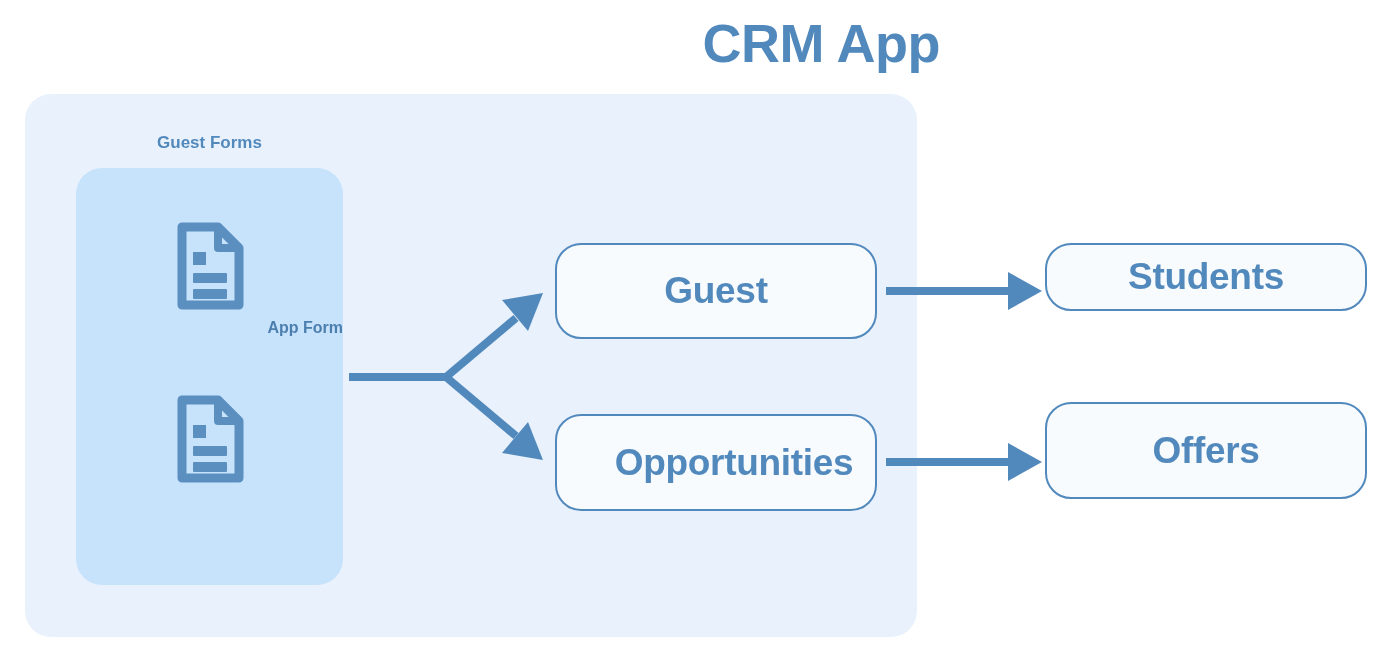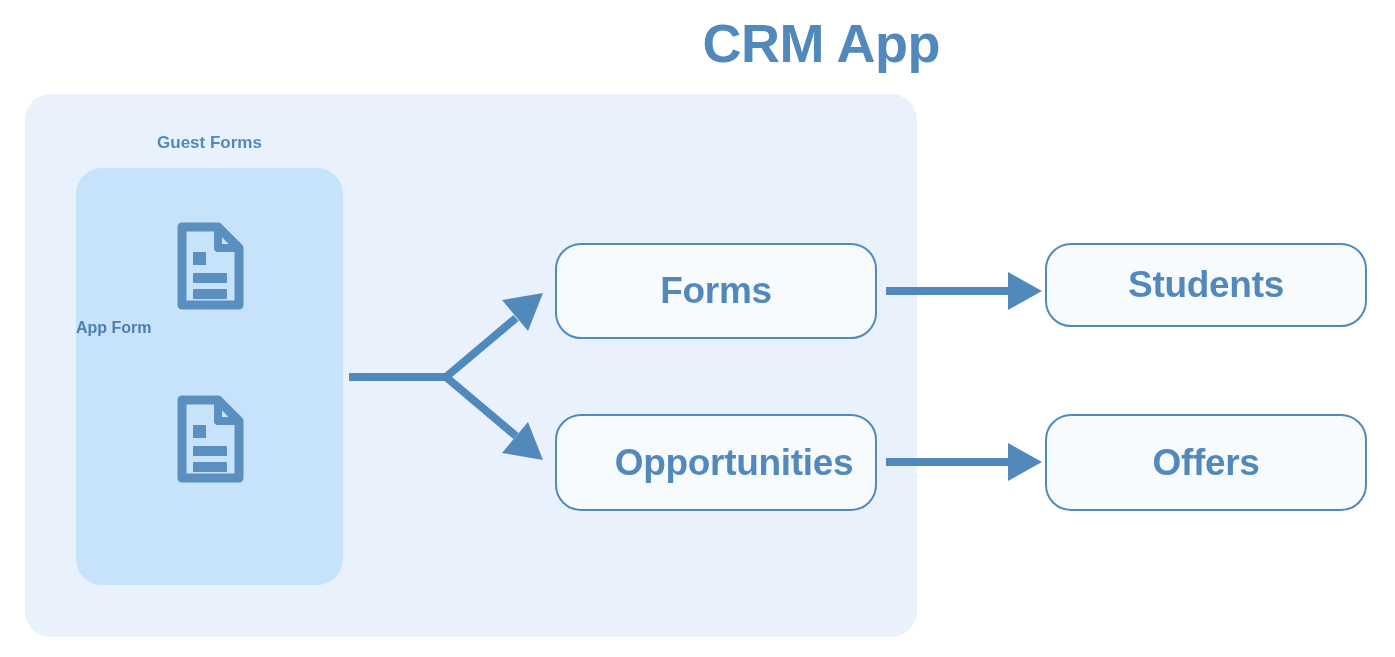--- a/index.html
+++ b/index.html
@@ -67,21 +67,21 @@
     width: 267px;
     height: 417px;
     background: #c7e2fb;
     border-radius: 26px;
   }
 
   .form-item {
     position: absolute;
     left: 0px;
     width: 267px;
-    text-align: left;
+    text-align: right;
   }
   #form-item-app  { top: 54px; }
   #form-item-contact { top: 227px; }
 
   .doc-icon {
     display: block;
     margin: 0 auto;
   }
 
   .form-label {
@@ -107,22 +107,22 @@
   .entity-label {
     font-size: 37px;
     font-weight: bold;
     color: #5289bd;
     letter-spacing: -0.3px;
     white-space: nowrap;
   }
 
   #box-leads         { left: 555px;  top: 243px; width: 322px; height: 96px; }
   #box-opportunities { left: 555px;  top: 414px; width: 322px; height: 97px; padding-left: 36px; }
-  #box-students      { left: 1045px; top: 243px; width: 322px; height: 84px; }
-  #box-offers        { left: 1045px; top: 414px; width: 322px; height: 97px; }
+  #box-students      { left: 1045px; top: 243px; width: 322px; height: 68px; }
+  #box-offers        { left: 1045px; top: 402px; width: 322px; height: 97px; }
 
   
   #arrow-layer {
     position: absolute;
     left: 0;
     top: 0;
     width: 1395px;
     height: 657px;
     pointer-events: none;
   }
@@ -174,21 +174,21 @@
     <polygon points="543,460 502,453 528,422" fill="#5289bd"></polygon>
 
     <line x1="886" y1="291" x2="1012" y2="291" stroke="#5289bd" stroke-width="8" stroke-linecap="butt"></line>
     <polygon points="1042,291 1008,272 1008,310" fill="#5289bd"></polygon>
 
     <line x1="886" y1="462" x2="1012" y2="462" stroke="#5289bd" stroke-width="8" stroke-linecap="butt"></line>
     <polygon points="1042,462 1008,443 1008,481" fill="#5289bd"></polygon>
   </svg>
 
   <div class="entity-box" id="box-leads">
-    <span class="entity-label">Forms</span>
+    <span class="entity-label">Guest</span>
   </div>
 
   <div class="entity-box" id="box-opportunities">
     <span class="entity-label">Opportunities</span>
   </div>
 
   <div class="entity-box" id="box-students">
     <span class="entity-label">Students</span>
   </div>
 

